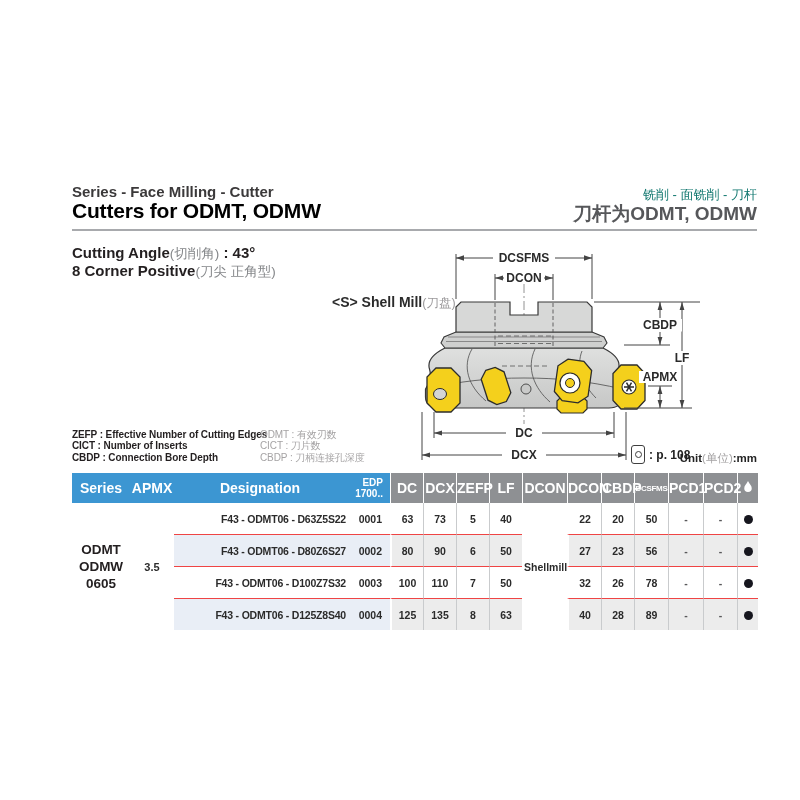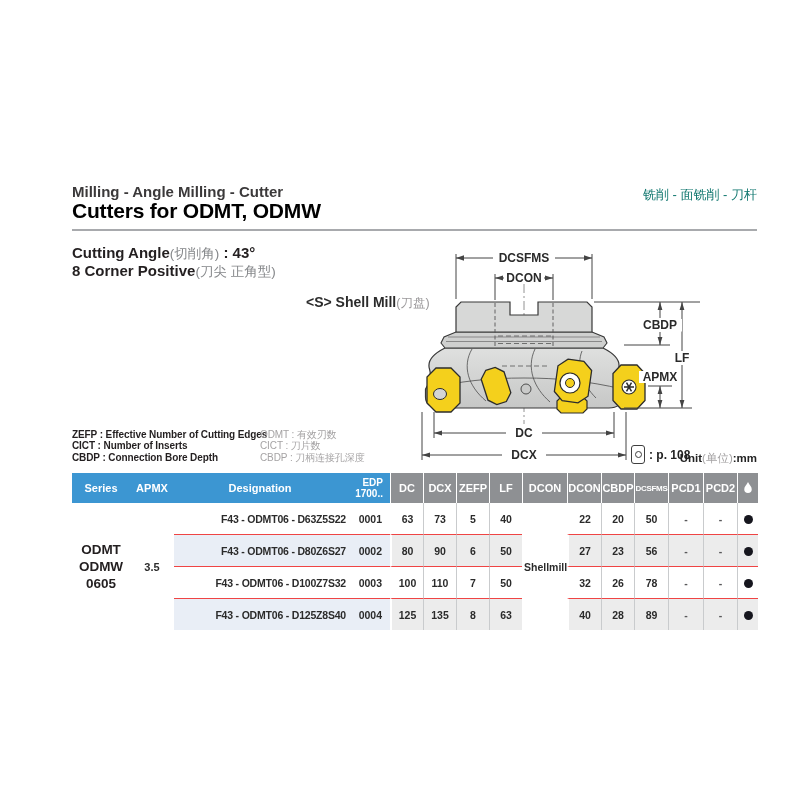--- a/index.html
+++ b/index.html
@@ -13,21 +13,21 @@
   .crumb-zh{right:43px;top:186px;font-size:13px;color:#0f766e;text-align:right;}
   .title-zh{right:43px;top:201px;font-size:19px;font-weight:bold;color:#56575a;text-align:right;}
   .rule{left:72px;top:229px;width:685px;height:2px;background:#a8aaad;}
 
   
   .spec{left:72px;font-size:15px;font-weight:bold;color:#231f20;}
   .spec .zh{font-weight:normal;color:#85878a;font-size:13.5px;}
   .spec1{top:244px;} .spec2{top:262px;text-align:right;}
 
   
-  .mill-cap{left:306px;top:294px;font-size:14px;font-weight:bold;color:#2b2b2b;z-index:5;}
+  .mill-cap{left:332px;top:294px;font-size:14px;font-weight:bold;color:#2b2b2b;z-index:5;}
   .mill-cap .zh{font-weight:normal;color:#9a989a;font-size:12.5px;}
 
   
   .diagram{left:330px;top:248px;z-index:2;}
 
   
   .pageref{left:631px;top:445px;z-index:6;display:flex;align-items:center;}
   .ins-ico{width:12px;height:17px;border:1.6px solid #3f3f3f;border-radius:3px;background:#fff;
            display:inline-flex;align-items:center;justify-content:center;}
   .ins-ico i{display:block;width:5px;height:5px;border:1.2px solid #3f3f3f;border-radius:50%;}
@@ -37,21 +37,21 @@
 
   
   .legend{left:72px;top:429px;font-size:10px;line-height:11.4px;letter-spacing:-0.1px;}
   .legend .row{white-space:nowrap;}
   .legend .en{display:inline-block;width:188px;font-weight:bold;color:#231f20;}
   .legend .zh{color:#a5a3a4;}
 
   
   .spec-table{left:72px;top:473px;border-collapse:separate;border-spacing:0;table-layout:fixed;
               width:686px;font-size:10.5px;font-weight:bold;color:#2b2b2b;}
-  .spec-table th{height:30px;padding:0;color:#fff;font-weight:bold;font-size:11px;text-align:center;vertical-align:middle;}
+  .spec-table th{height:30px;padding:0;color:#fff;font-weight:bold;font-size:14px;text-align:center;vertical-align:middle;}
   .spec-table td{height:31px;padding:0;text-align:center;vertical-align:middle;}
   th.h-blue{background:var(--header-blue);}
   th.h-gray{background:var(--header-gray);border-left:1px solid #fff;}
   th.h-edp{text-align:right;padding-right:7px;font-size:10px;line-height:11px;}
   th.h-sm{font-size:8px;letter-spacing:-0.3px;}
   td.c-series{font-size:13.5px;line-height:17px;color:#231f20;}
   td.c-apmx{font-size:11px;}
   td.c-desig{text-align:right;padding-left:6px;letter-spacing:-0.2px;}
   td.c-edp{text-align:right;padding-right:8px;}
   td.c-num{border-left:1px solid #c9cbcd;}
@@ -63,23 +63,24 @@
   .dash{color:#58585a;}
   .dot{display:inline-block;width:9px;height:9px;border-radius:50%;background:#16161e;vertical-align:middle;}
 
   svg text{font-family:"Liberation Sans","DejaVu Sans",sans-serif;font-weight:bold;fill:#2a2a2a;font-size:12px;}
 </style>
 </head>
 <body>
 
 <div class="page">
 
-  <div class="abs crumb-en">Milling - Angle Milling - Cutter</div>
+  <div class="abs crumb-en">Series - Face Milling - Cutter</div>
   <div class="abs title-en">Cutters for ODMT, ODMW</div>
   <div class="abs crumb-zh">铣削 - 面铣削 - 刀杆</div>
+  <div class="abs title-zh">刀杆为ODMT, ODMW</div>
   <div class="abs rule"></div>
 
   <div class="abs spec spec1">
     <span>Cutting Angle</span><span class="zh">(切削角)</span><span> : 43°</span>
   </div>
   <div class="abs spec spec2">
     <span>8 Corner Positive</span><span class="zh">(刀尖 正角型)</span>
   </div>
 
   <div class="abs mill-cap">

